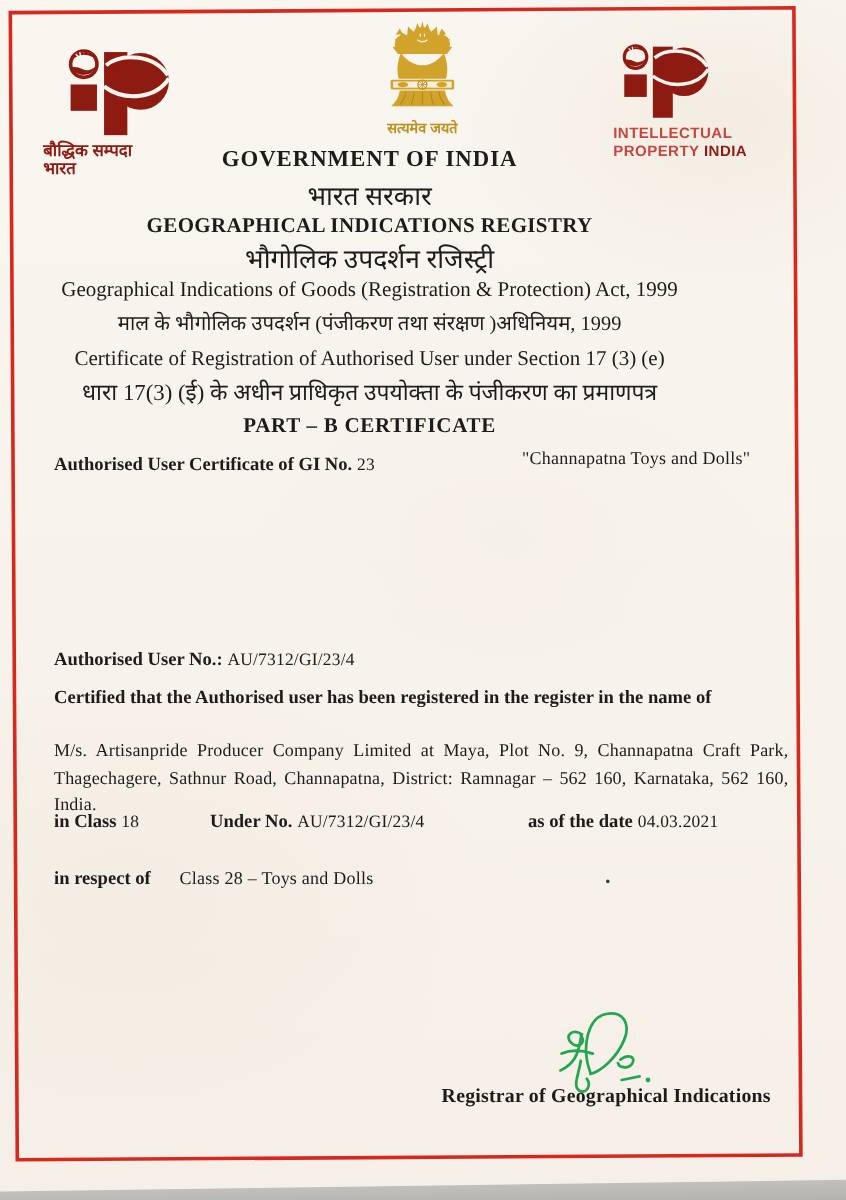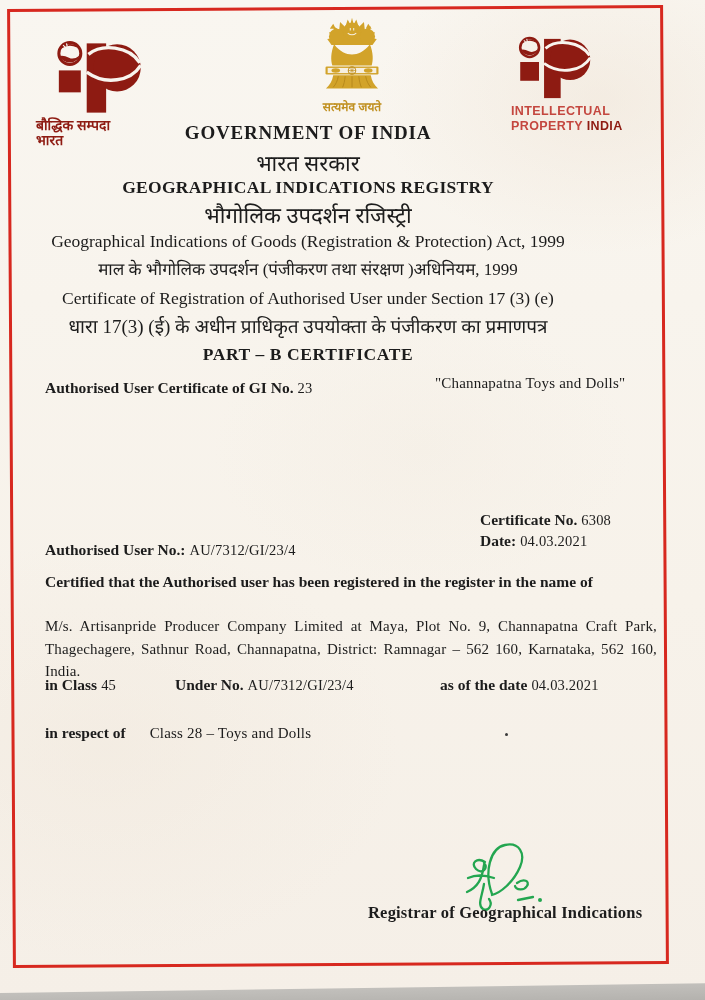--- a/index.html
+++ b/index.html
@@ -163,44 +163,34 @@
   <div class="hline h-secen">Certificate of Registration of Authorised User under Section 17 (3) (e)</div>
   <div class="hline h-sechi">धारा 17(3) (ई) के अधीन प्राधिकृत उपयोक्ता के पंजीकरण का प्रमाणपत्र</div>
   <div class="hline h-part">PART – B CERTIFICATE</div>
 
   <div class="gi-row">
     <span class="lbl">Authorised User Certificate of GI No.</span>
     <span class="val">23</span>
     <span class="gi-name">"Channapatna Toys and Dolls"</span>
   </div>
 
-  <div class="certno-block">
-    <div>
-      <span class="lbl">Certificate No.</span>
-      <span class="val">6308</span>
-    </div>
-    <div>
-      <span class="lbl">Date:</span>
-      <span class="val">04.03.2021</span>
-    </div>
-  </div>
 
   <div class="userno-row">
     <span class="lbl">Authorised User No.:</span>
     <span class="val">AU/7312/GI/23/4</span>
   </div>
 
   <div class="certified-row">Certified that the Authorised user has been registered in the register in the name of</div>
 
   <div class="address">M/s. Artisanpride Producer Company Limited at Maya, Plot No. 9, Channapatna Craft Park, Thagechagere, Sathnur Road, Channapatna, District: Ramnagar – 562 160, Karnataka, 562 160, India.</div>
 
   <div class="class-row">
     <span class="seg1">
       <span class="lbl">in Class</span>
-      <span class="val">45</span>
+      <span class="val">18</span>
     </span>
     <span class="seg2">
       <span class="lbl">Under No.</span>
       <span class="val">AU/7312/GI/23/4</span>
     </span>
     <span class="seg3">
       <span class="lbl">as of the date</span>
       <span class="val">04.03.2021</span>
     </span>
   </div>

